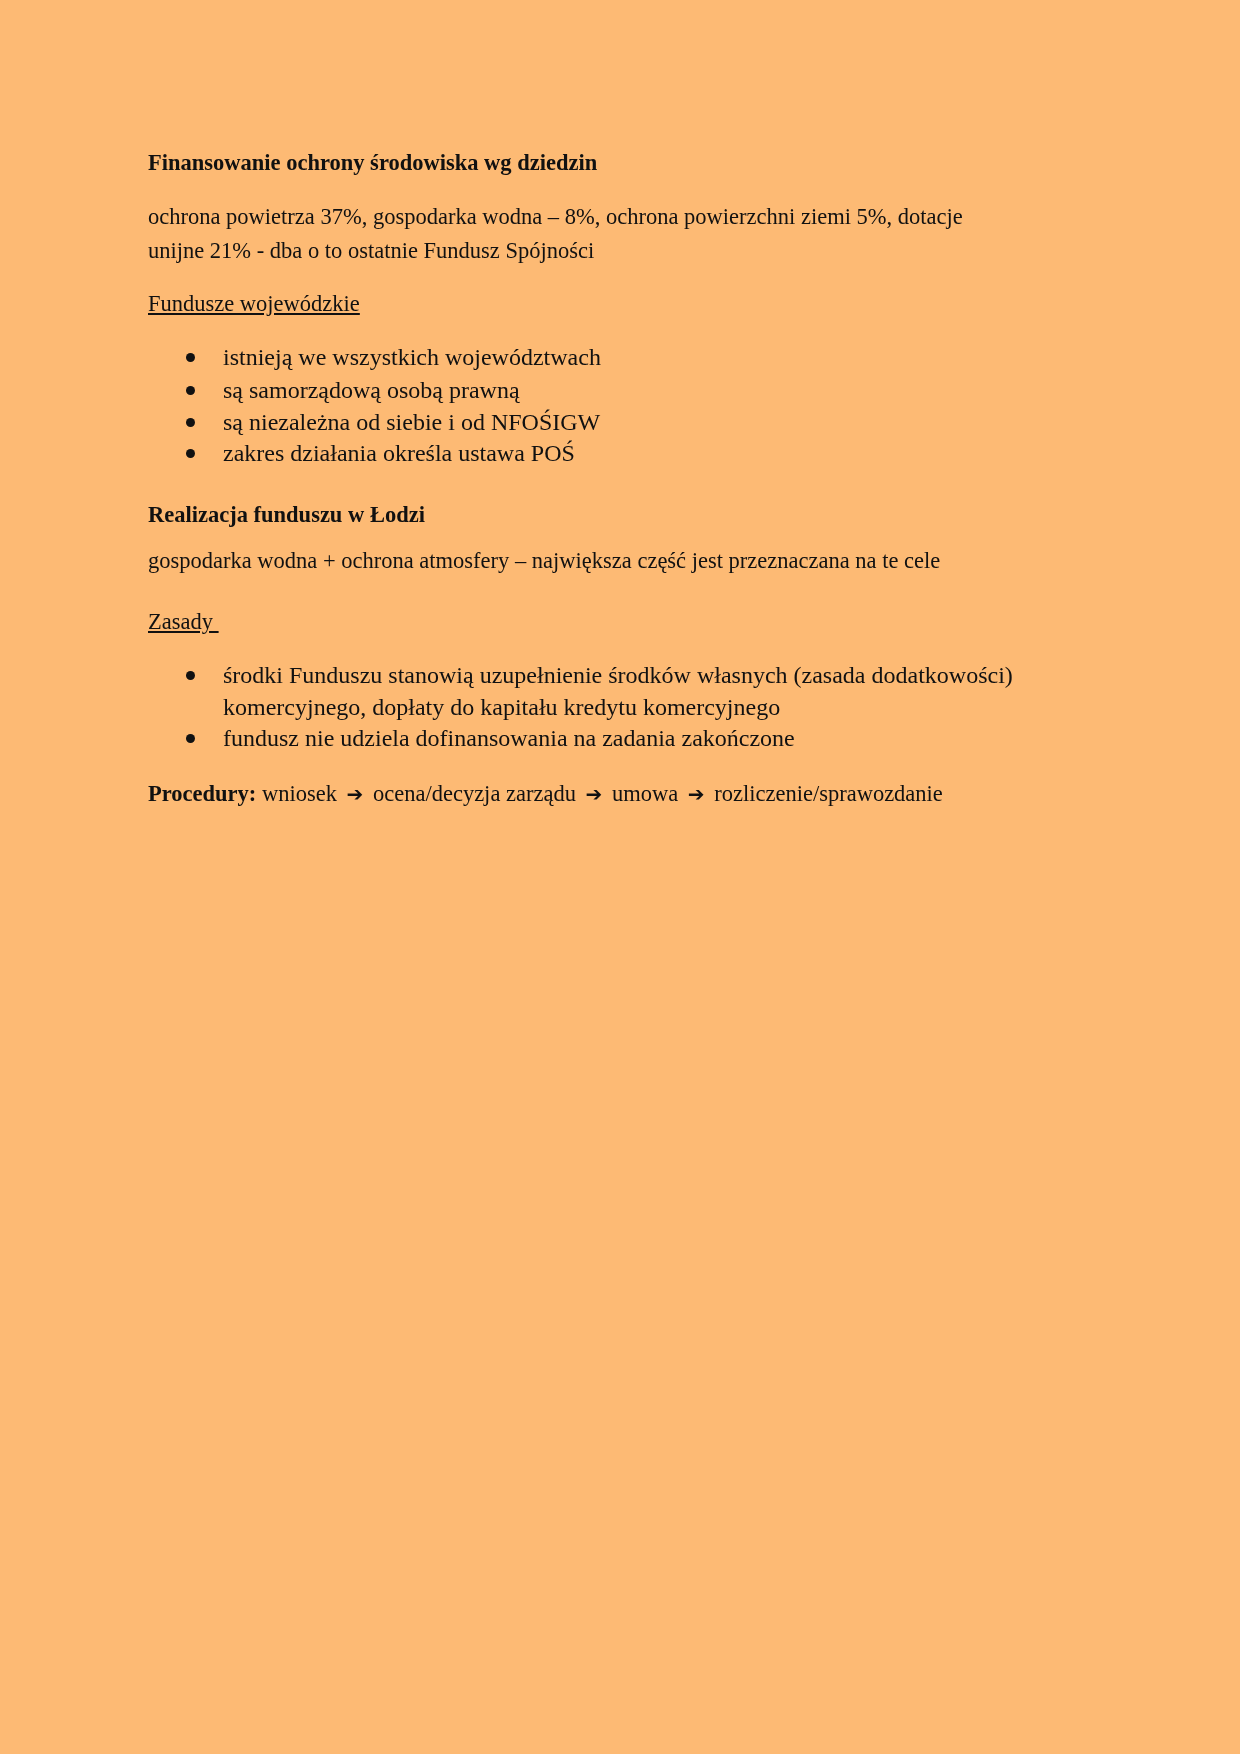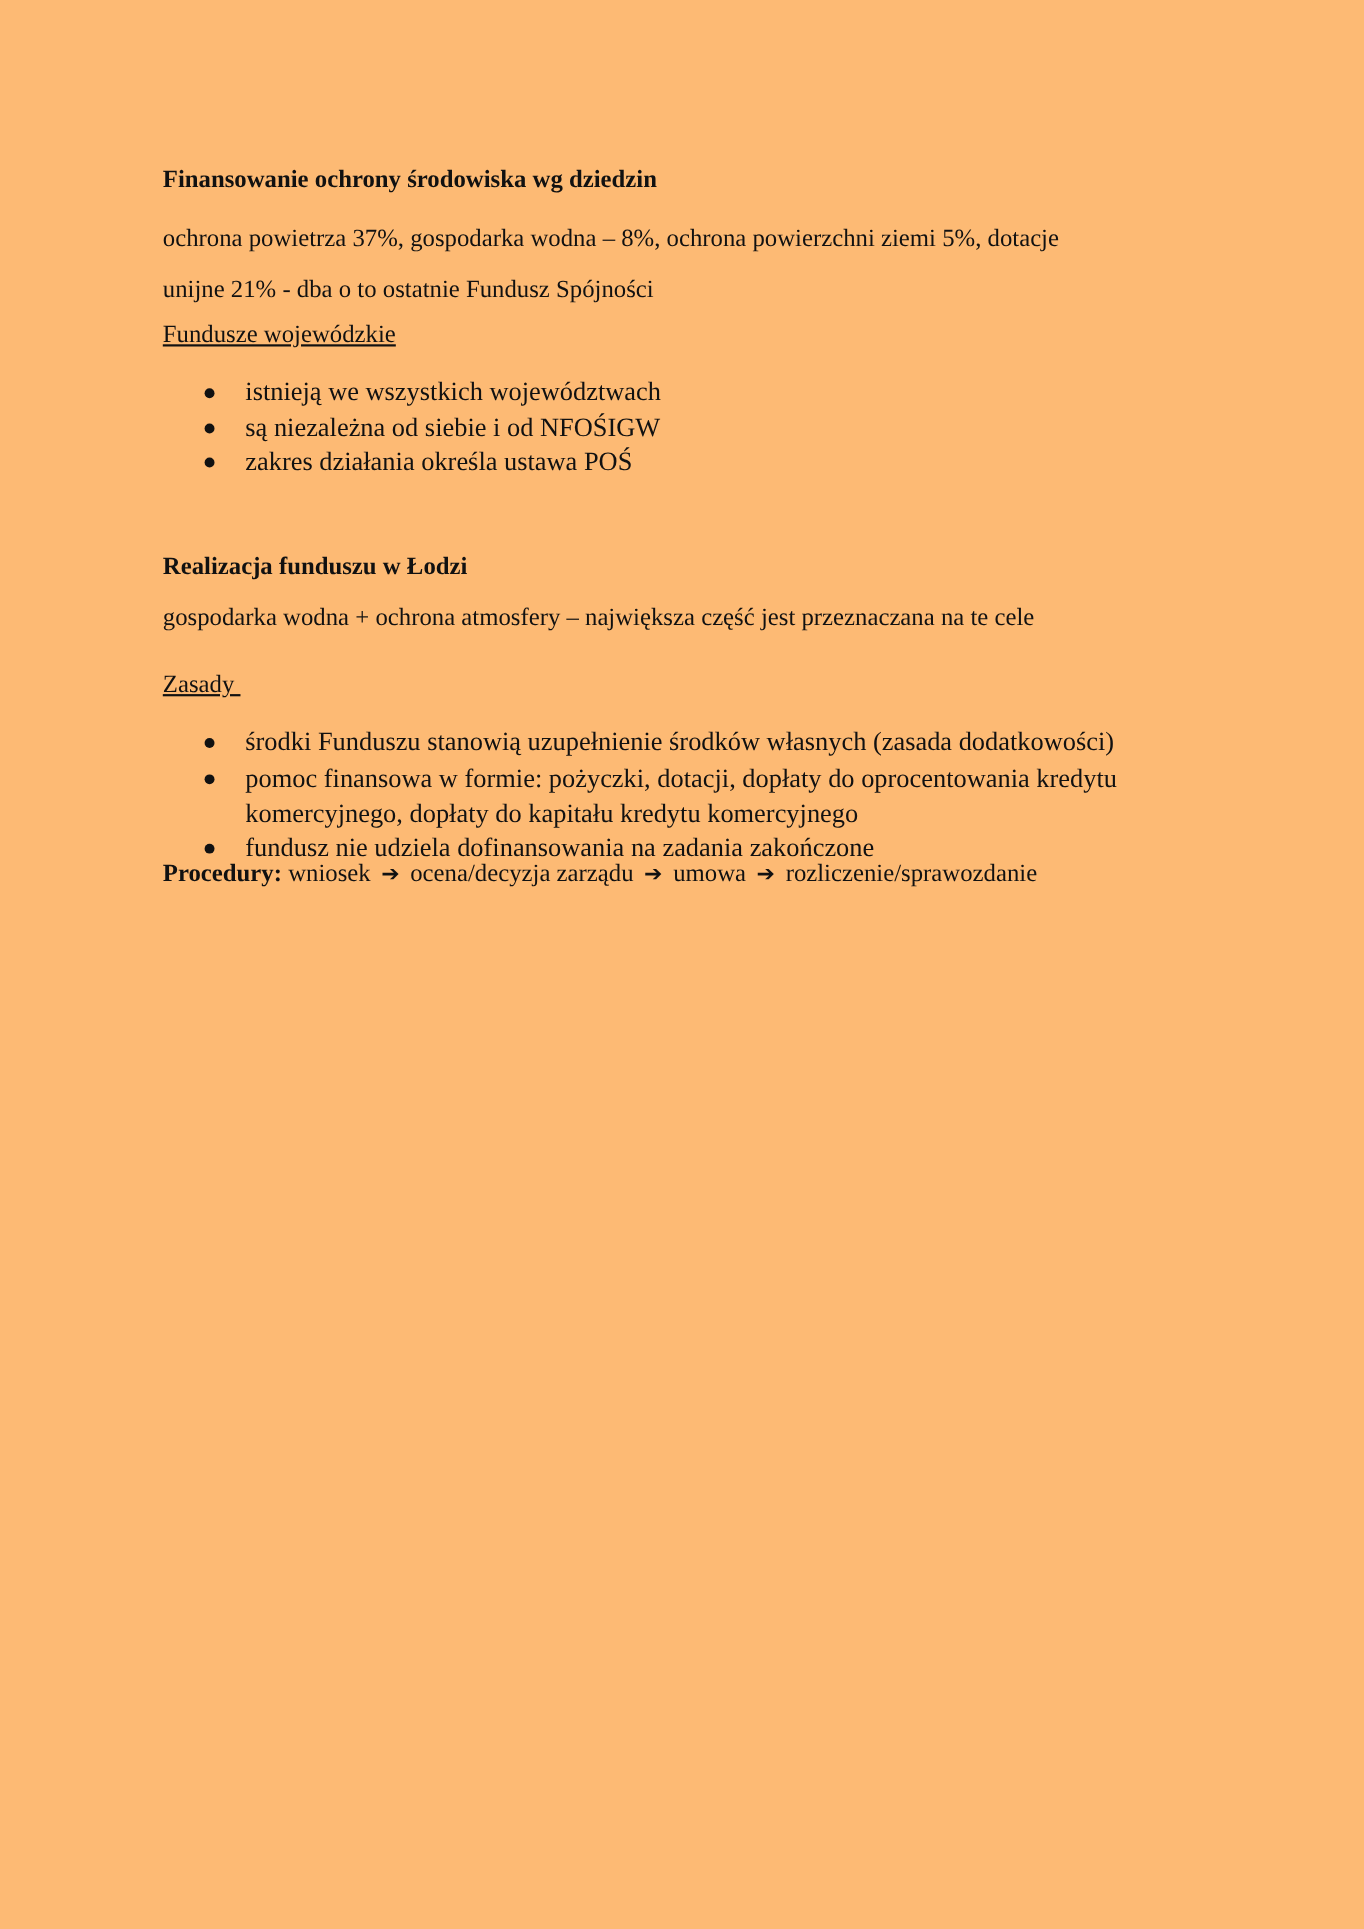--- a/index.html
+++ b/index.html
@@ -21,39 +21,39 @@
   .arrow { font-family: "DejaVu Sans", sans-serif; font-weight: bold; font-size: 20px; margin: 0 4px; }
 </style>
 </head>
 <body>
 
 <div class="page">
 
   <div class="block heading" style="top:146px;">Finansowanie ochrony środowiska wg dziedzin</div>
 
   <div class="block" style="top:200px;">ochrona powietrza 37%, gospodarka wodna – 8%, ochrona powierzchni ziemi 5%, dotacje</div>
-  <div class="block" style="top:246px;text-align:center;">unijne 21% - dba o to ostatnie Fundusz Spójności</div>
+  <div class="block" style="top:234px;text-align:center;">unijne 21% - dba o to ostatnie Fundusz Spójności</div>
 
   <div class="block underline" style="top:287px;">Fundusze wojewódzkie</div>
 
   <ul class="bullet-list" style="top:341px;">
     <li style="height:33px;line-height:33px;"><span class="dot" style="top:12px;"></span><span>istnieją we wszystkich województwach</span></li>
+    <li style="height:33px;line-height:33px;"><span class="dot" style="top:12px;"></span><span>są samorządową osobą prawną</span></li>
     <li style="height:31px;line-height:31px;"><span class="dot" style="top:11px;"></span><span>są niezależna od siebie i od NFOŚIGW</span></li>
     <li style="height:31px;line-height:31px;"><span class="dot" style="top:11px;"></span><span>zakres działania określa ustawa POŚ</span></li>
   </ul>
 
   <div class="block heading" style="top:498px;text-align:center;">Realizacja funduszu w Łodzi</div>
 
   <div class="block" style="top:544px;">gospodarka wodna + ochrona atmosfery – największa część jest przeznaczana na te cele</div>
 
   <div class="block underline" style="top:605px;white-space:pre;">Zasady </div>
 
   <ul class="bullet-list" style="top:659px;">
     <li style="height:33px;line-height:33px;"><span class="dot" style="top:12px;"></span><span>środki Funduszu stanowią uzupełnienie środków własnych (zasada dodatkowości)</span></li>
-    <li style="height:33px;line-height:33px;"><span class="dot" style="top:12px;"></span><span>pomoc finansowa w formie: pożyczki, dotacji, dopłaty do oprocentowania kredytu</span></li>
     <li style="height:31px;line-height:31px;"><span>komercyjnego, dopłaty do kapitału kredytu komercyjnego</span></li>
     <li style="height:31px;line-height:31px;"><span class="dot" style="top:11px;"></span><span>fundusz nie udziela dofinansowania na zadania zakończone</span></li>
   </ul>
 
   <div class="block" style="top:777px;">
     <span class="proc-label">Procedury:</span>
     <span>wniosek</span>
     <span class="arrow">➔</span>
     <span>ocena/decyzja zarządu</span>
     <span class="arrow">➔</span>

